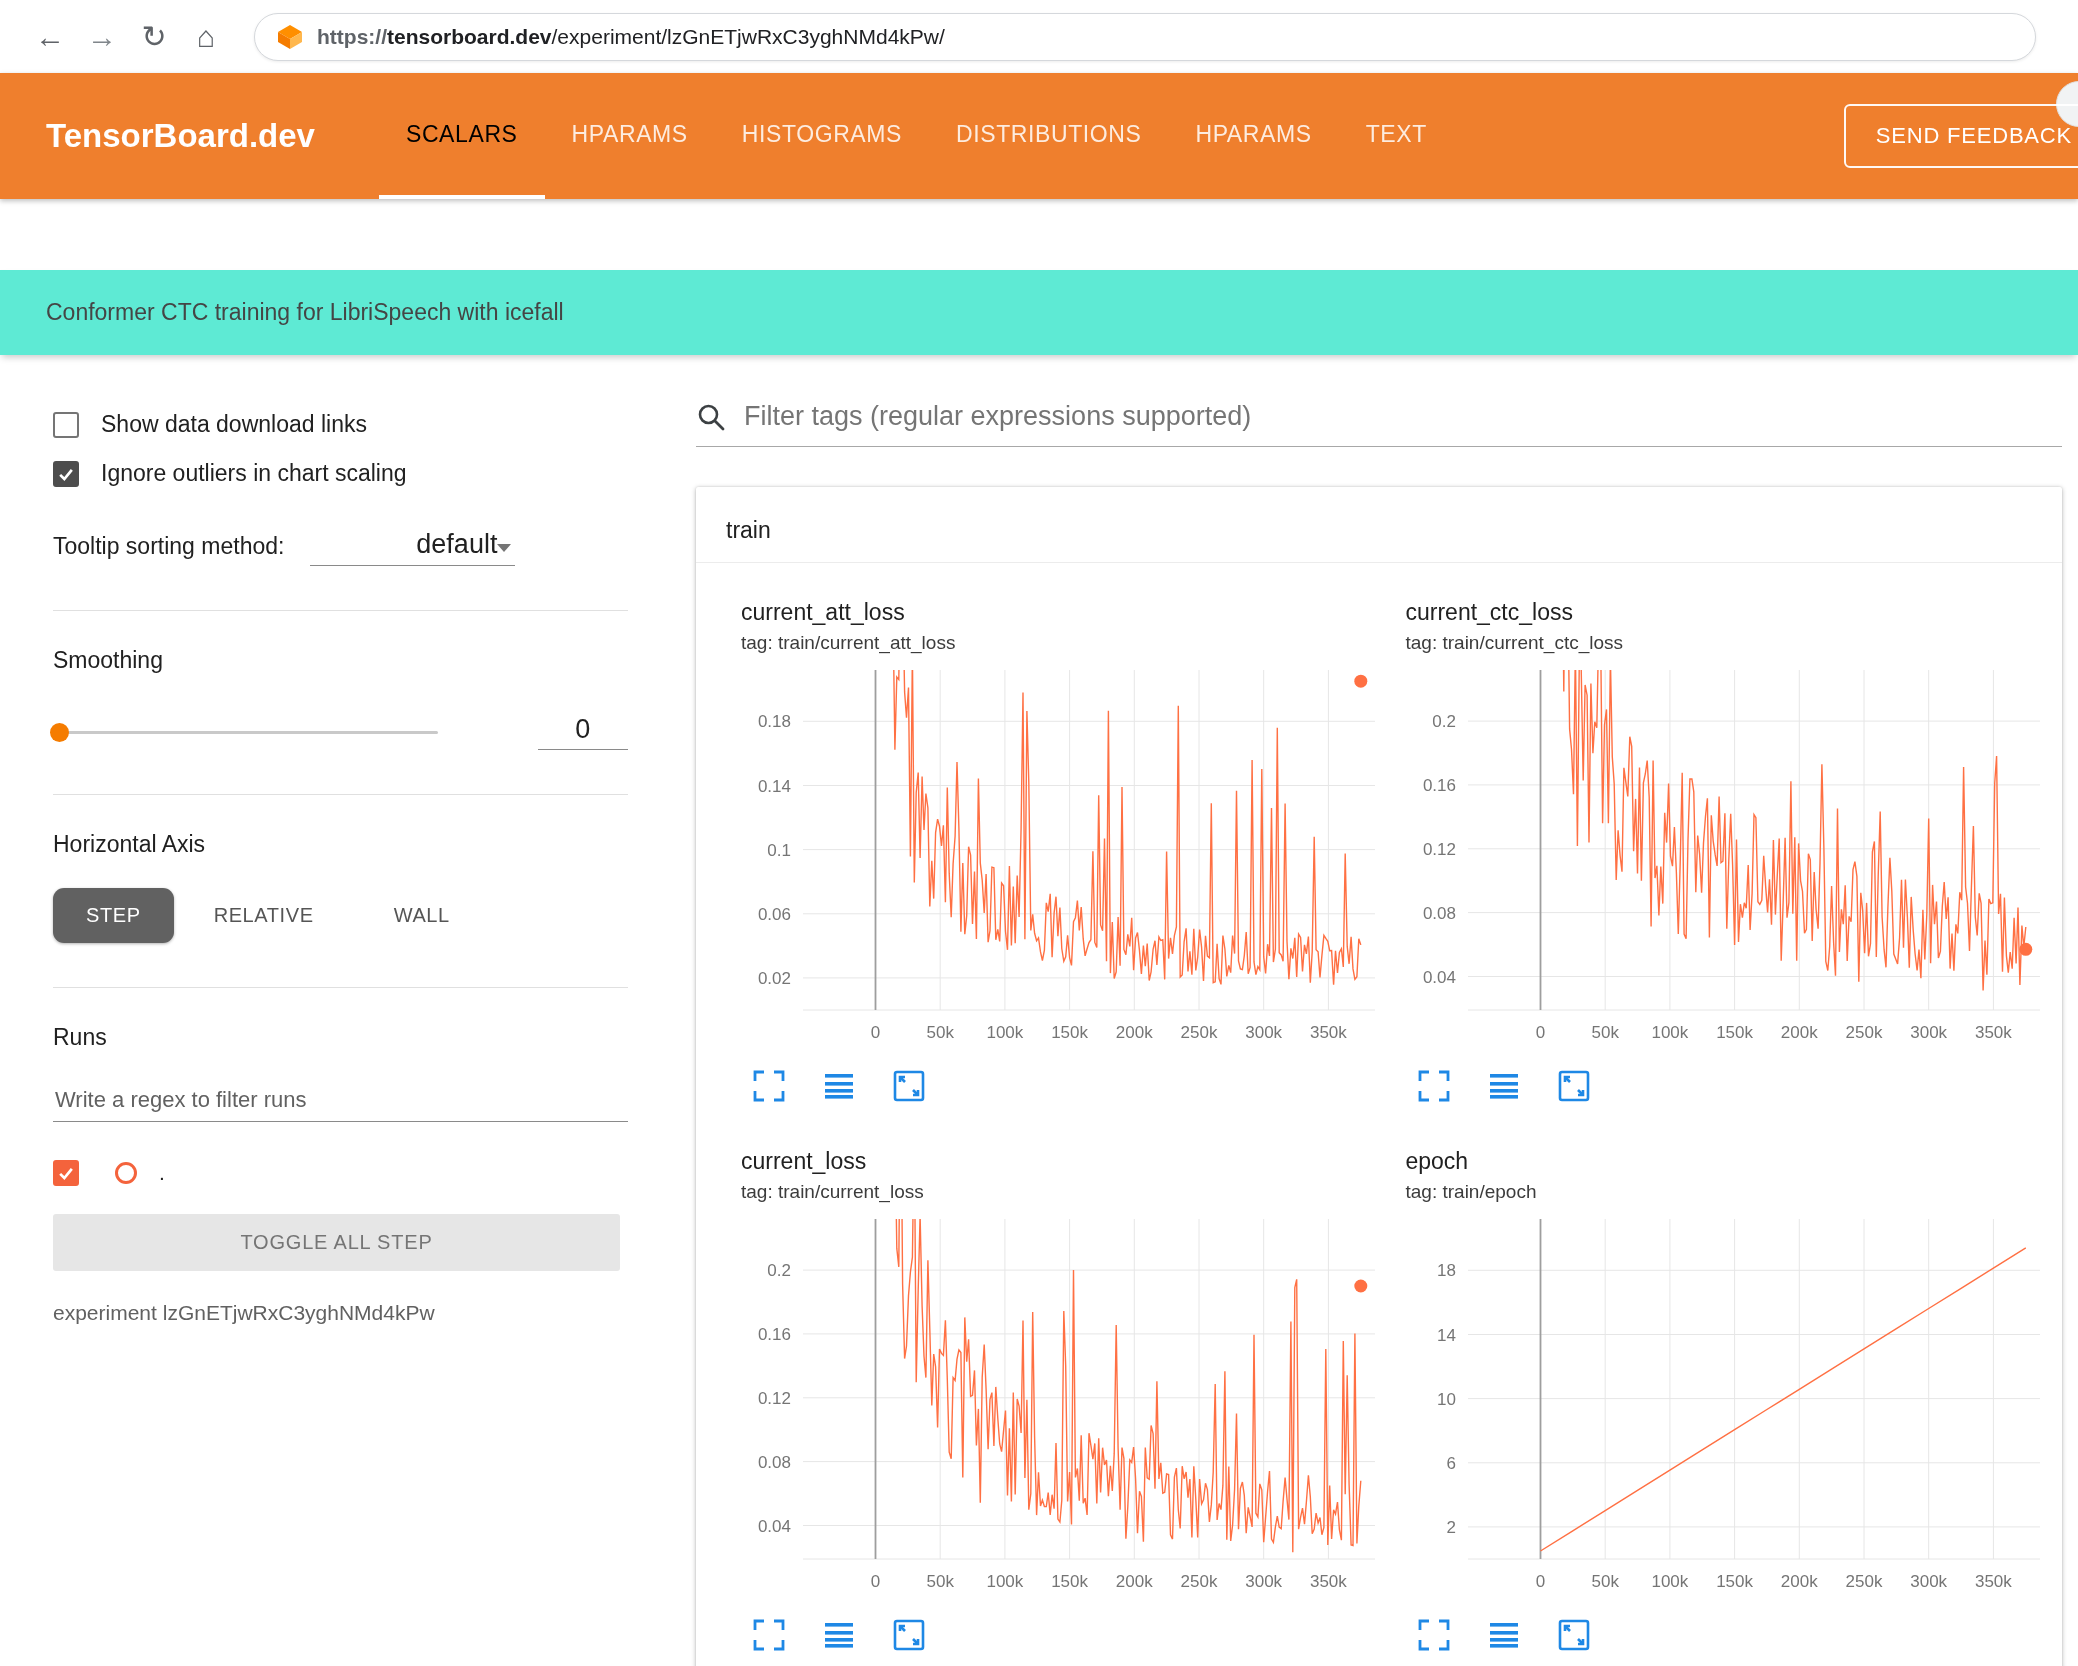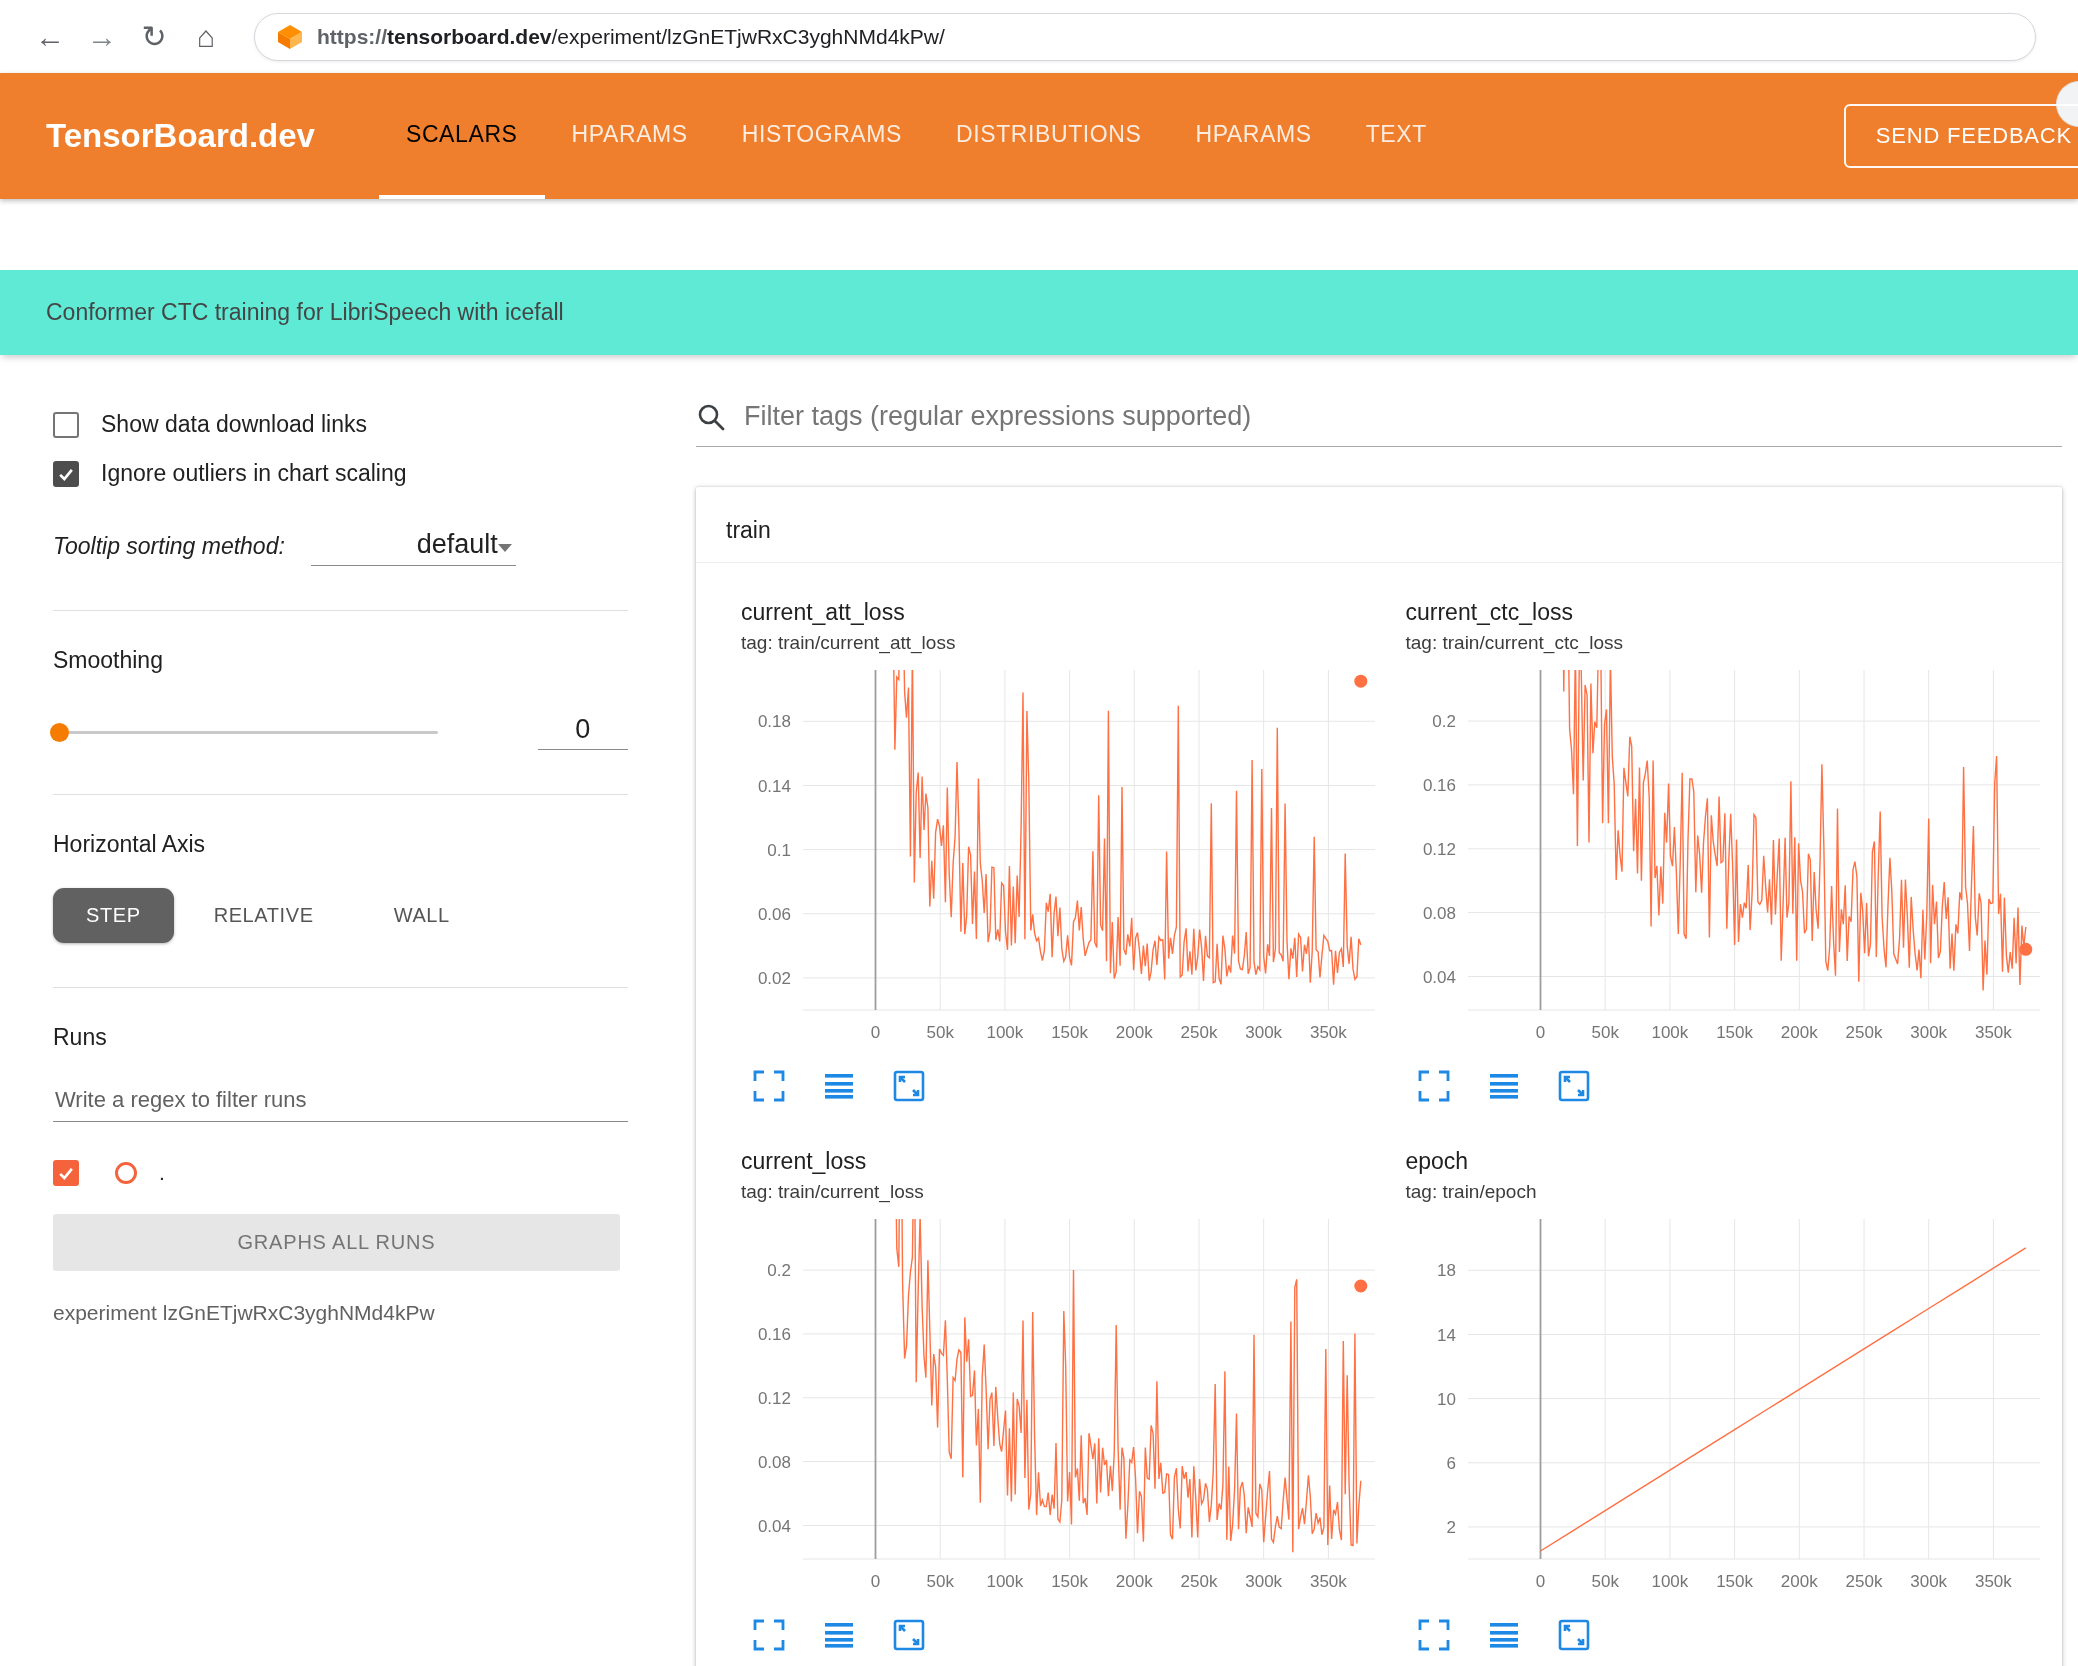--- a/index.html
+++ b/index.html
@@ -46,21 +46,21 @@
   .check-row { display:flex; align-items:center; margin-bottom:22px; cursor:pointer; }
   .checkbox { width:26px; height:26px; border:2px solid #757575; border-radius:3px; margin-right:22px;
     display:flex; align-items:center; justify-content:center; flex-shrink:0; background:#fff; }
   .checkbox.checked { background:#4d4d4d; border-color:#4d4d4d; }
   .checkbox.run-check.checked { background:#f4633c; border-color:#f4633c; }
   .checkbox svg { display:none; }
   .checkbox.checked svg { display:block; }
   .check-label { font-size:23px; color:#212121; }
 
   .tooltip-row { display:flex; align-items:flex-end; margin:42px 0 0 0; }
-  .tooltip-label { font-size:23px; color:#212121; padding-bottom:6px;font-style:italic; }
+  .tooltip-label { font-size:23px; color:#212121; padding-bottom:6px; }
   .dropdown { width:205px; margin-left:26px; border-bottom:1px solid #8a8a8a; display:flex;
     align-items:flex-end; justify-content:flex-end; padding:0 4px 5px 4px; cursor:pointer; }
   .dropdown .value { font-size:27px; color:#212121; }
   .caret { width:0; height:0; border-left:7px solid transparent; border-right:7px solid transparent;
     border-top:8px solid #757575; margin-bottom:8px; }
 
   .divider { border-top:1px solid #e0e0e0; margin:44px 0 0 0; width:575px; }
   .section-label { font-size:23px; color:#212121; margin-top:36px; }
 
   .slider-row { display:flex; align-items:center; margin-top:40px; }
@@ -201,21 +201,21 @@
       <div class="run-row">
         <span class="checkbox run-check checked">
           <svg width="20" height="20" viewBox="0 0 24 24">
               <path d="M5 13l5 5 9-11" stroke="#fff" stroke-width="3.2" fill="none"></path>
             </svg>
         </span>
         <span class="run-circle"></span>
         <span class="run-name">.</span>
       </div>
 
-      <button class="toggle-all-btn">GRAPHS ALL RUNS</button>
+      <button class="toggle-all-btn">TOGGLE ALL STEP</button>
 
       <div class="experiment-line">experiment lzGnETjwRxC3yghNMd4kPw</div>
     </div>
   </aside>
 
   <main class="main">
 
     <div class="filter-row">
       <span style="display:flex;">
         <svg width="30" height="30" viewBox="0 0 30 30">

